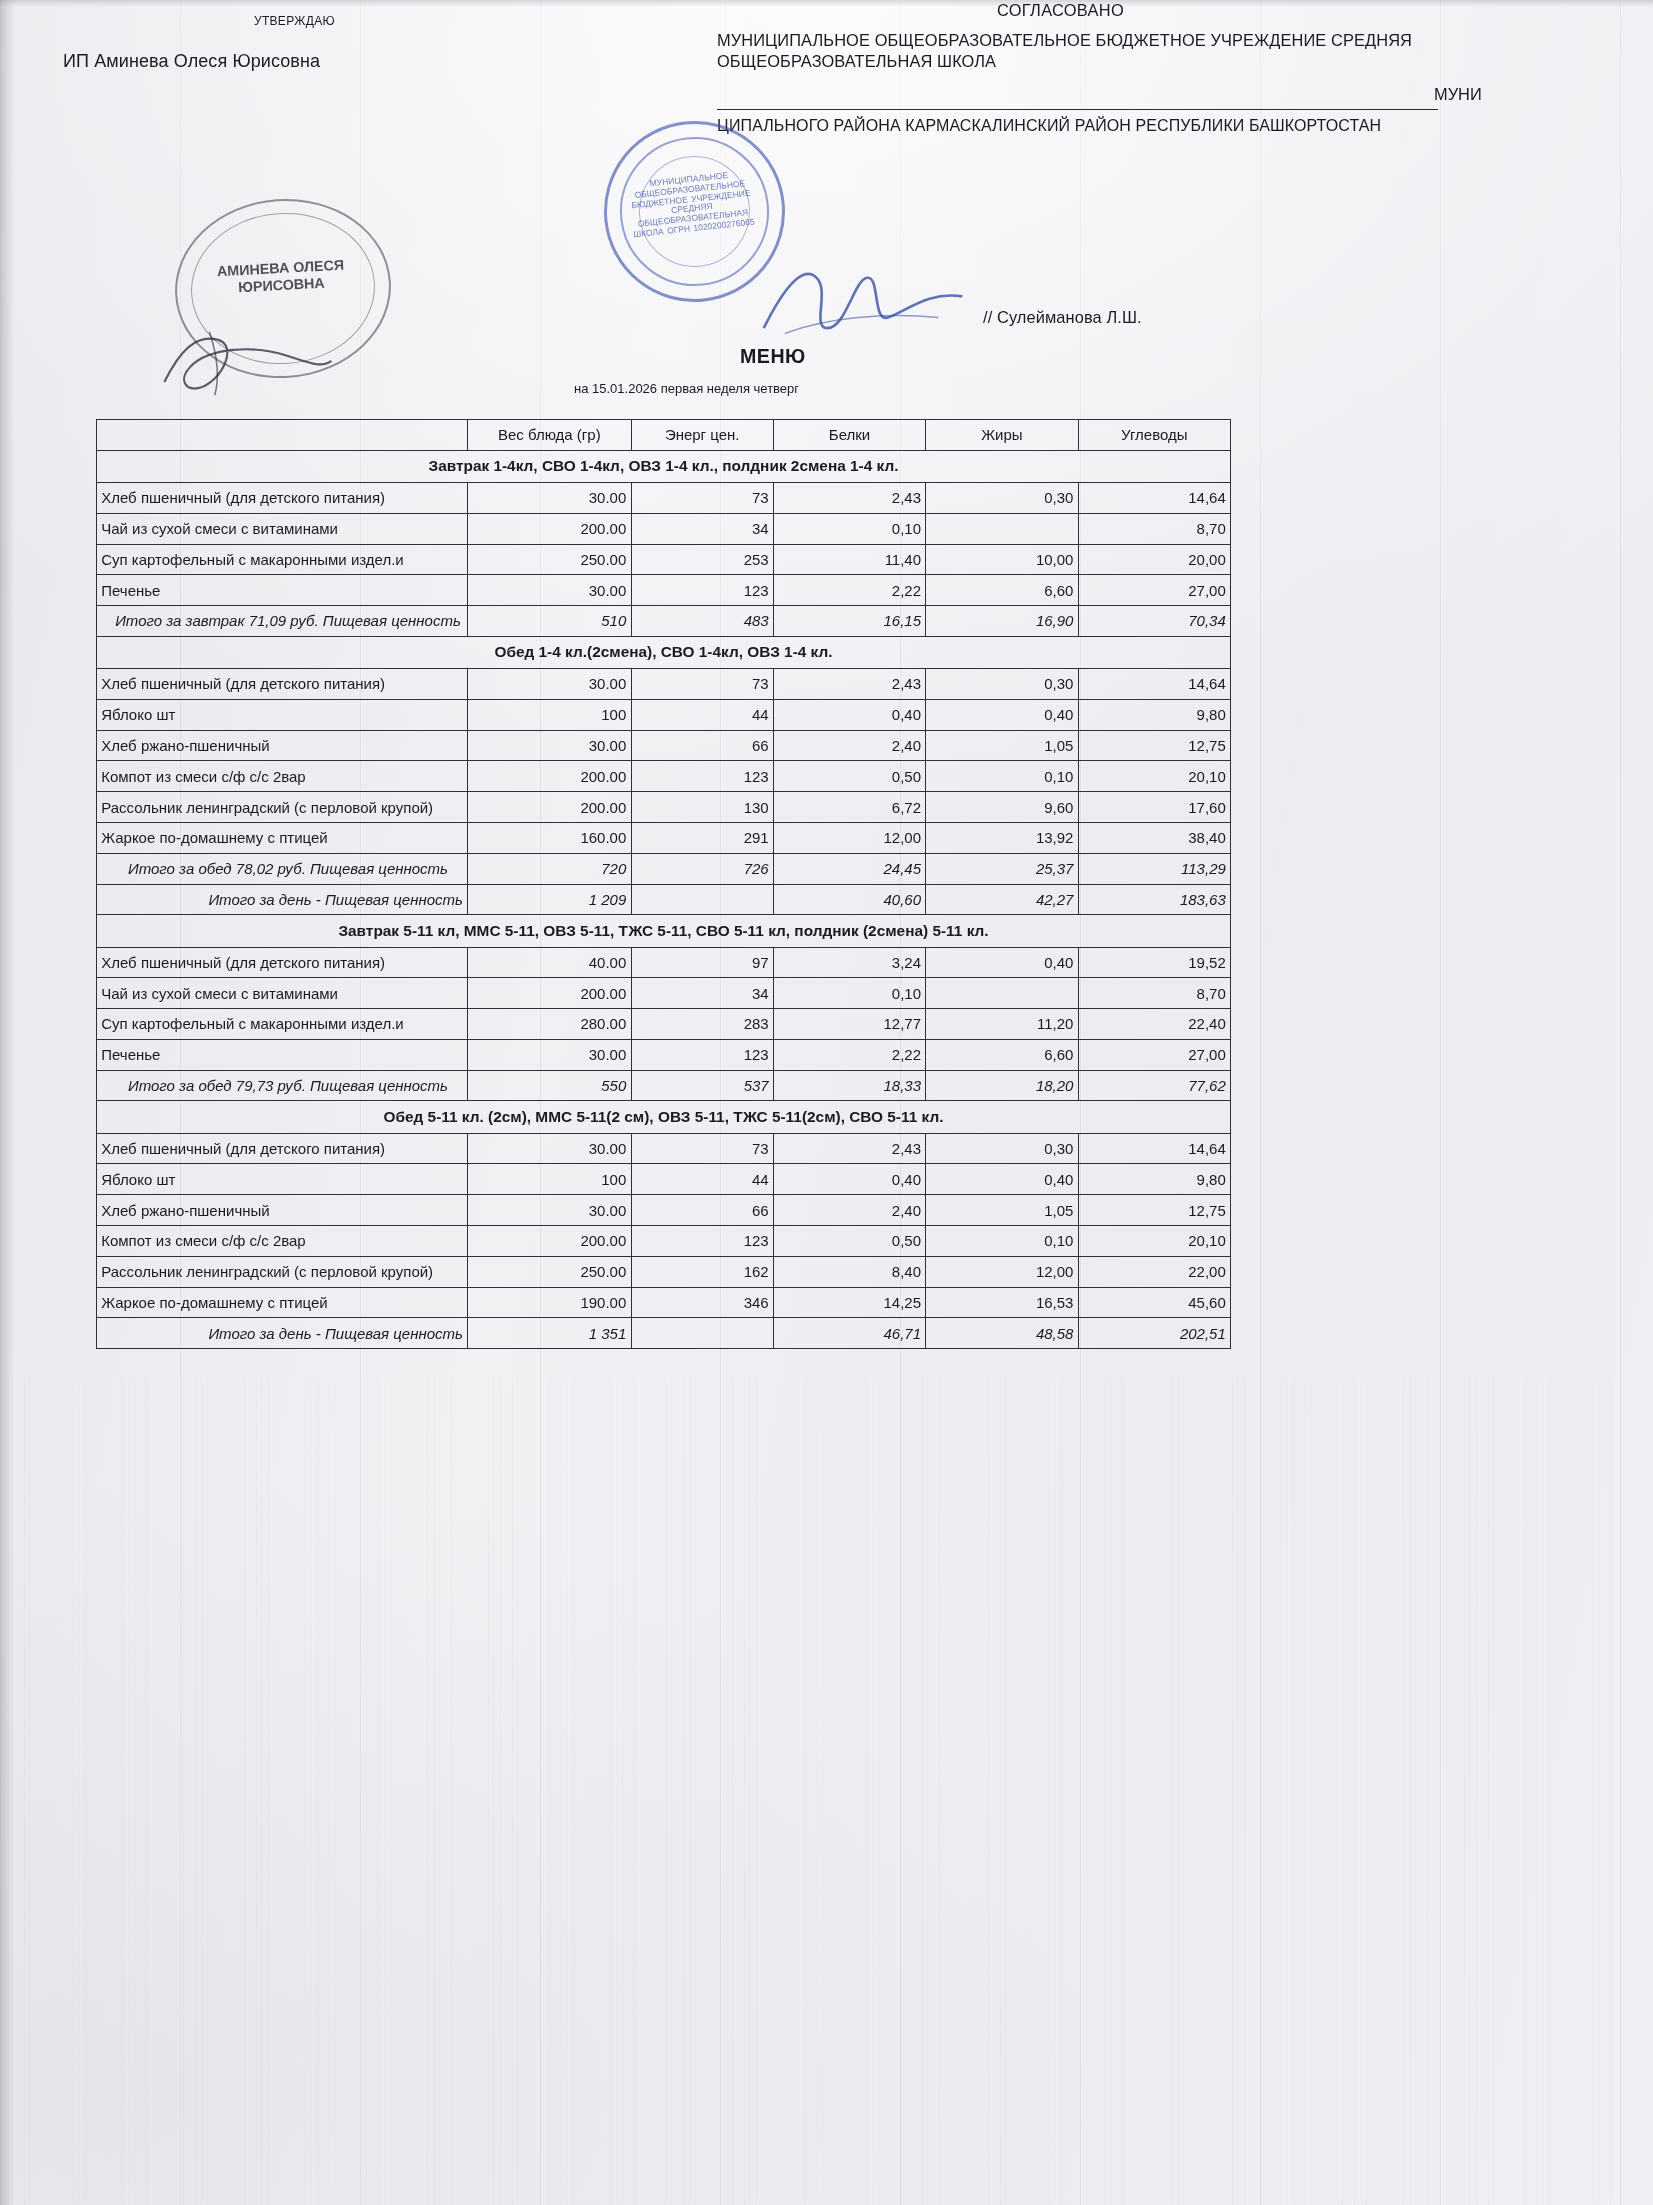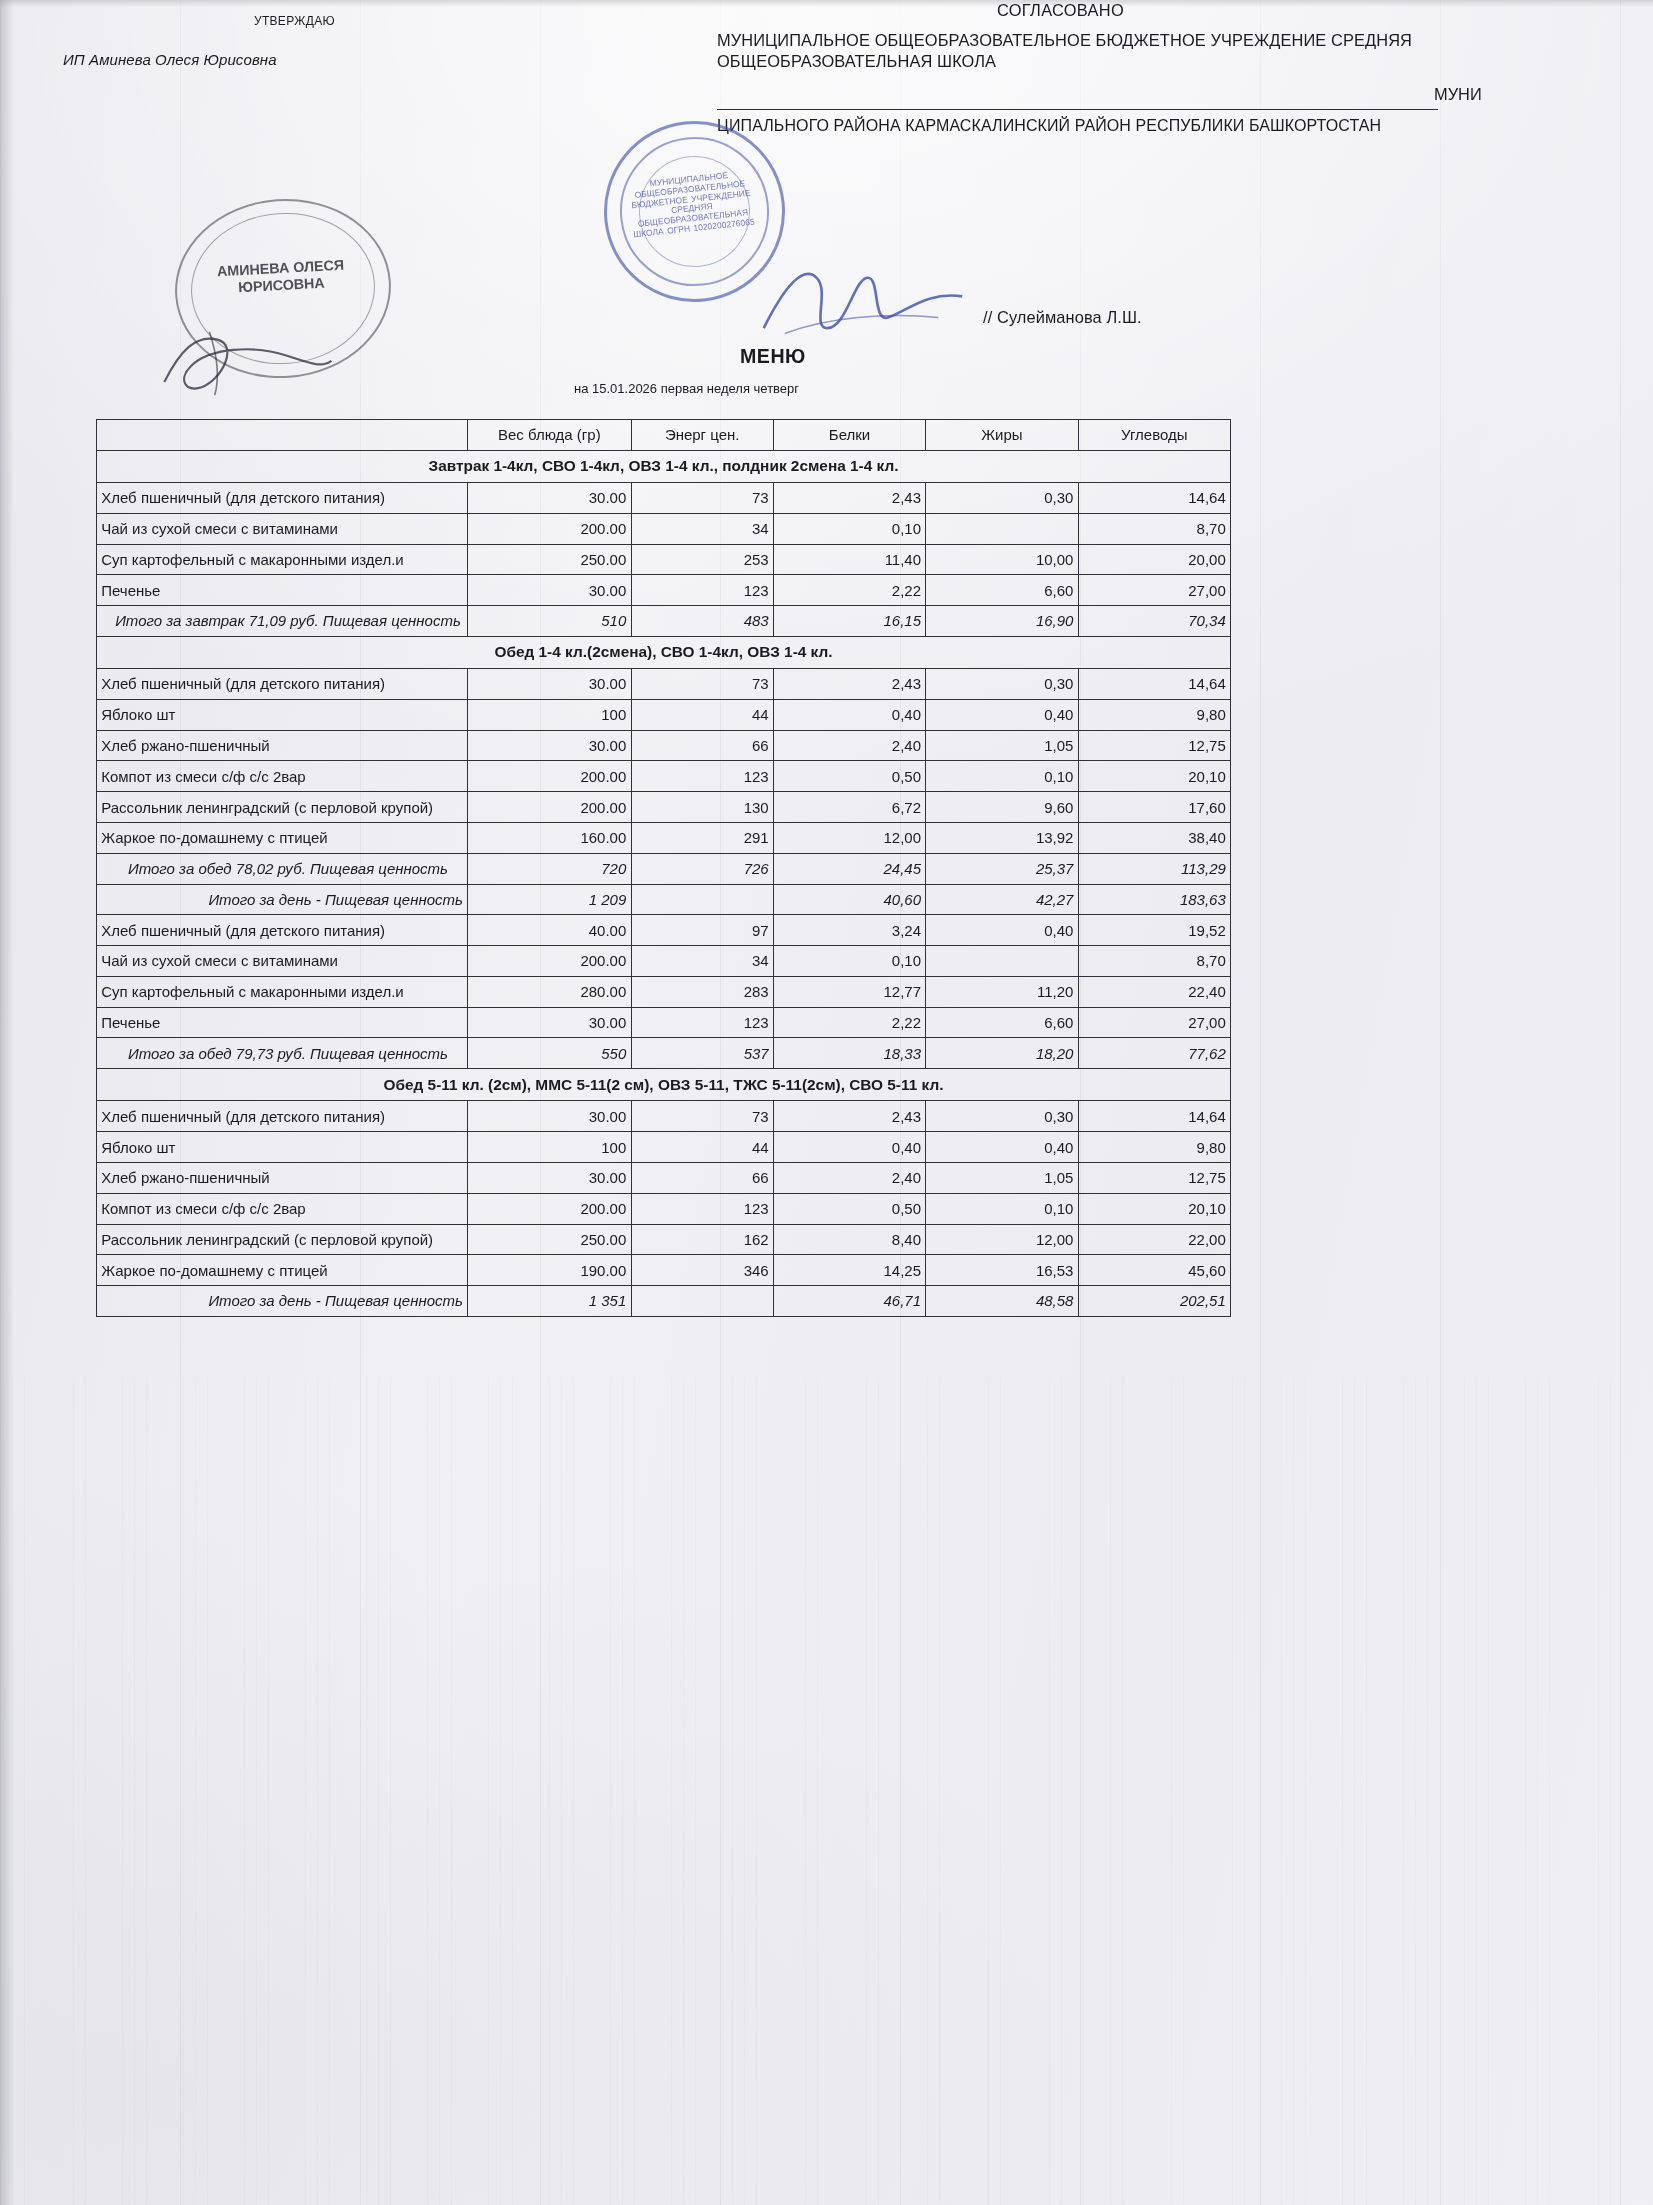--- a/index.html
+++ b/index.html
@@ -63,22 +63,21 @@
     line-height: 1.28;
     letter-spacing: 0.1px;
   }
   .approve-title {
     left: 254px; top: 13.8px;
     font-size: 12px;
     letter-spacing: 0.3px;
   }
   .approve-name {
     left: 63px; top: 50px;
-    font-size: 15px;
-    font-style: italic;
+    font-size: 18px;
   }
   .agreed-title {
     left: 997px; top: 0px;
     font-size: 16.4px;
     letter-spacing: 0.3px;
   }
   .org-block {
     left: 717px; top: 30px;
     width: 827px;
     font-size: 16.4px;
@@ -420,20 +419,23 @@
       </tr>
       <tr class="total">
         <td class="right-label">Итого за день - Пищевая ценность</td>
         <td class="num">1 209</td>
         <td class="num"></td>
         <td class="num">40,60</td>
         <td class="num">42,27</td>
         <td class="num">183,63</td>
       </tr>
 
+      <tr class="section">
+        <td colspan="6">Завтрак 5-11 кл, ММС 5-11, ОВЗ 5-11, ТЖС 5-11, СВО 5-11 кл, полдник (2смена) 5-11 кл.</td>
+      </tr>
       <tr>
         <td class="dish">Хлеб пшеничный (для детского питания)</td>
         <td class="num">40.00</td>
         <td class="num">97</td>
         <td class="num">3,24</td>
         <td class="num">0,40</td>
         <td class="num">19,52</td>
       </tr>
       <tr>
         <td class="dish">Чай из сухой смеси с витаминами</td>

